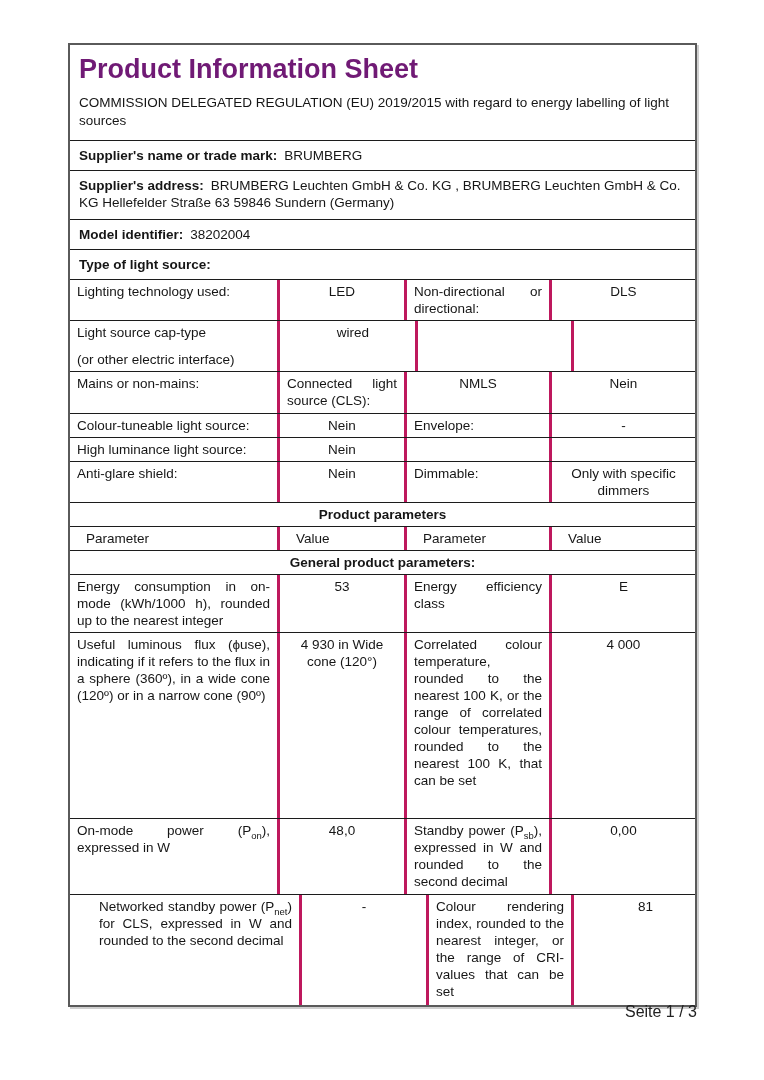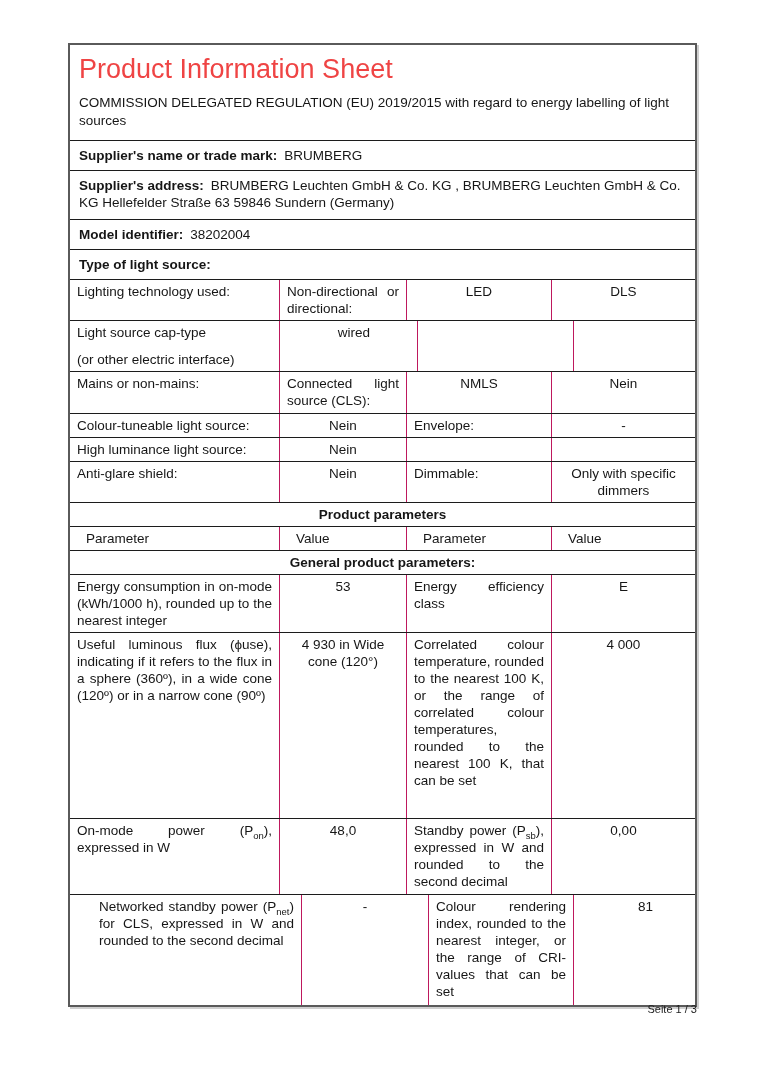--- a/index.html
+++ b/index.html
@@ -18,38 +18,38 @@
     background: #fff;
     font-size: 13.5px; line-height: 17px;
   }
 
   .row { border-bottom: 1px solid #1c1c1c; }
   .row:last-child { border-bottom: none; }
 
   
   .title-block { padding: 8px 9px 10px 9px; min-height: 87px; }
   .doc-title {
-    font-size: 27px; line-height: 32px; font-weight: normal;
-    color: #ef4444; letter-spacing: 0px; margin-bottom: 9px;
+    font-size: 27px; line-height: 32px; font-weight: bold;
+    color: #701a75; letter-spacing: 0px; margin-bottom: 9px;
   }
   .doc-sub { font-size: 13.5px; line-height: 18px; color: #161616; }
 
   
   .kv { padding: 6px 9px; }
   .kv .lbl { font-weight: bold; }
   .kv .val { margin-left: 7px; margin-top: 8px; }
   .kv-name { min-height: 29px; }
   .kv-addr { min-height: 49px; }
   .kv-model { min-height: 27px; }
 
   .section-heading { padding: 6px 9px; font-weight: bold; min-height: 29px; }
 
   
   .grid4 { display: grid; grid-template-columns: 210px 127px 145px 143px; }
-  .cell { padding: 3px 7px 3px 7px; border-right: 1px solid #be185d; }
+  .cell { padding: 3px 7px 3px 7px; border-right: 3px solid #be185d; }
   .cell:last-child { border-right: none; }
   .p-cell { text-align: left; }
   .p-just { text-align: justify; text-align-last: left; }
   .v-cell { text-align: center; }
 
   .r-lighting  { min-height: 39px; }
   .r-cap       { min-height: 44px; gap: 11px; }
   .r-mains     { min-height: 42px; }
   .r-tune      { min-height: 21px; }
   .r-highlum   { min-height: 21px; }
@@ -62,21 +62,21 @@
   .cap-second { margin-top: 10px; }
 
   .center-heading { text-align: center; font-weight: bold; padding: 3px 7px; min-height: 21px; }
   .hdr-row .cell { font-weight: normal; padding-left: 16px; }
   .hdr-row { min-height: 21px; }
 
   sub { font-size: 9.5px; line-height: 0; }
 
   .footer {
     position: absolute; top: 1003px; right: 67px;
-    font-size: 11px; color: #222;
+    font-size: 16px; color: #222;
   }
 </style>
 </head>
 <body>
 
 <div class="page">
   <div class="sheet">
 
     <div class="row title-block">
       <div class="doc-title">Product Information Sheet</div>
@@ -92,22 +92,22 @@
     </div>
 
     <div class="row kv kv-model">
       <span class="lbl">Model identifier:</span><span class="val">38202004</span>
     </div>
 
     <div class="row section-heading">Type of light source:</div>
 
     <div class="row grid4 r-lighting">
       <div class="cell p-cell">Lighting technology used:</div>
+      <div class="cell v-cell">LED</div>
       <div class="cell p-cell p-just">Non-directional or directional:</div>
-      <div class="cell v-cell">LED</div>
       <div class="cell v-cell">DLS</div>
     </div>
 
     <div class="row grid4 r-cap">
       <div class="cell p-cell">
         <div>Light source cap-type</div>
         <div class="cap-second">(or other electric interface)</div>
       </div>
       <div class="cell v-cell">wired</div>
       <div class="cell p-cell"></div>

